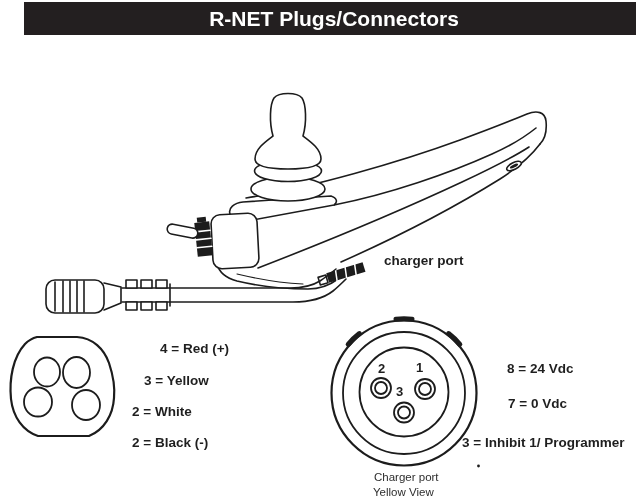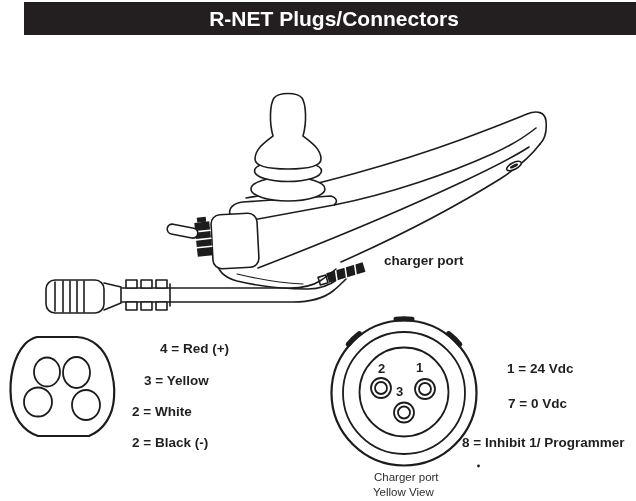--- a/index.html
+++ b/index.html
@@ -140,18 +140,18 @@
 
 <div class="lbl" style="left:132px;top:342px;margin-left:28px;">4 = Red (+)</div>
 <div class="lbl" style="left:144px;top:374px;">3 = Yellow</div>
 <div class="lbl" style="left:132px;top:405px;">2 = White</div>
 <div class="lbl" style="left:132px;top:436px;">2 = Black (-)</div>
 
 <div class="pin-num" style="left:378px;top:362px;">2</div>
 <div class="pin-num" style="left:416px;top:361px;">1</div>
 <div class="pin-num" style="left:396px;top:385px;">3</div>
 
-<div class="lbl" style="left:507px;top:362px;">1 = 24 Vdc</div>
+<div class="lbl" style="left:507px;top:362px;">8 = 24 Vdc</div>
 <div class="lbl" style="left:508px;top:397px;">7 = 0 Vdc</div>
-<div class="lbl" style="left:462px;top:436px;">8 = Inhibit 1/ Programmer</div>
+<div class="lbl" style="left:462px;top:436px;">3 = Inhibit 1/ Programmer</div>
 
 <div class="caption" style="left:374px;top:471px;">Charger port</div>
 <div class="caption" style="left:373px;top:486px;">Yellow View</div>
 
 </body></html>

